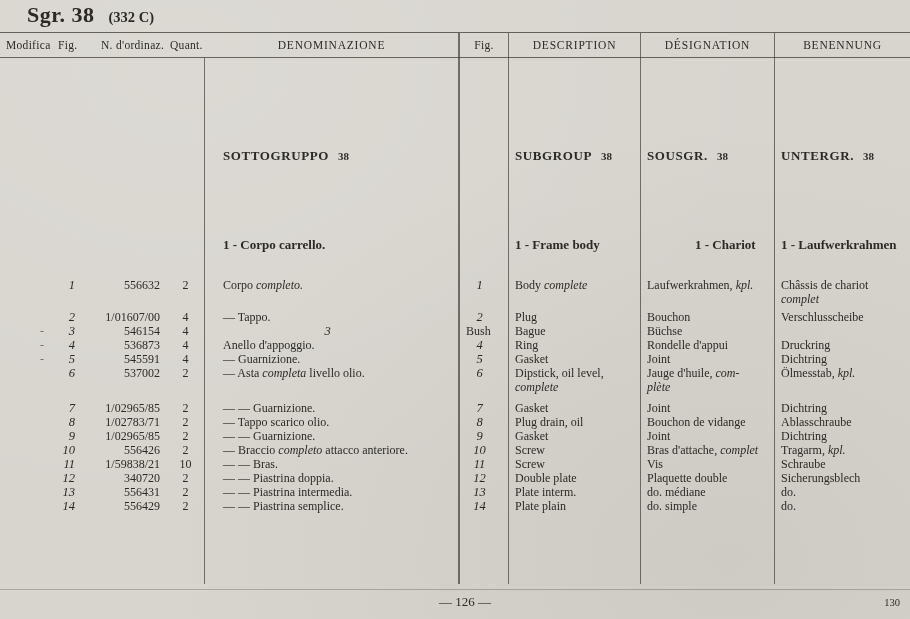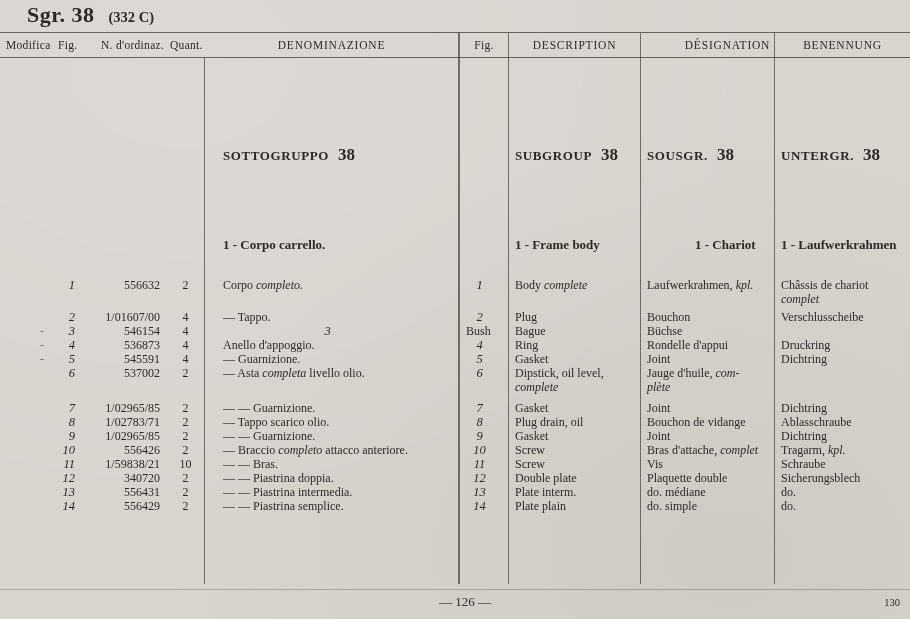--- a/index.html
+++ b/index.html
@@ -33,21 +33,21 @@
   .c.fig{text-align:right;font-style:italic;font-size:12.5px;padding-right:4px;}
   .c.part{text-align:right;padding-right:6px;}
   .c.qty{text-align:center;}
   .c.den{padding-left:18px;}
   .c.fig2{text-align:center;font-style:italic;font-size:12.5px;padding-right:10px;}
   .c.txt{padding-left:6px;padding-right:14px;}
   .c i{font-style:italic;}
   
   .ghead{font-weight:bold;line-height:18px;white-space:nowrap;}
   .ghead .word{font-size:13px;letter-spacing:0.6px;}
-  .ghead .num{font-size:17px;margin-left:9px;}
+  .ghead .num{font-size:11px;margin-left:9px;}
   .ghead.pad5{padding-left:18px;}
   .ghead.pad{padding-left:6px;}
   
   .shead{font-weight:bold;font-size:13px;line-height:16px;white-space:nowrap;}
   .shead.pad5{padding-left:18px;}
   .shead.pad{padding-left:6px;}
   
   .footer-page{position:absolute;left:400px;top:594px;width:130px;text-align:center;font-size:13px;}
   .footer-right{position:absolute;right:10px;top:597px;font-size:10.5px;}
 </style>
@@ -70,21 +70,21 @@
   <div class="vline" style="left:640px;top:33px;height:551px;"></div>
   <div class="vline" style="left:774px;top:33px;height:551px;"></div>
 
   <div class="hlab" style="left:6px;top:39px;">Modifica</div>
   <div class="hlab" style="left:58px;top:39px;">Fig.</div>
   <div class="hlab" style="left:101px;top:39px;">N. d'ordinaz.</div>
   <div class="hlab" style="left:170px;top:39px;">Quant.</div>
   <div class="hlab caps" style="left:205px;top:39px;width:253px;">DENOMINAZIONE</div>
   <div class="hlab caps" style="left:460px;top:39px;width:48px;letter-spacing:0.3px;">Fig.</div>
   <div class="hlab caps" style="left:509px;top:39px;width:131px;">DESCRIPTION</div>
-  <div class="hlab caps" style="left:661px;top:39px;width:133px;">DÉSIGNATION</div>
+  <div class="hlab caps" style="left:641px;top:39px;width:133px;">DÉSIGNATION</div>
   <div class="hlab caps" style="left:775px;top:39px;width:135px;">BENENNUNG</div>
 
   <div class="tbody">
 
     <div class="grow" style="height:88px;"></div>
 
     <div class="grow">
       <div class="ghead pad5" style="grid-column:5;"><span class="word">SOTTOGRUPPO</span><span class="num">38</span></div>
       <div class="ghead pad" style="grid-column:7;"><span class="word">SUBGROUP</span><span class="num">38</span></div>
       <div class="ghead pad" style="grid-column:8;"><span class="word">SOUSGR.</span><span class="num">38</span></div>
@@ -165,20 +165,21 @@
 
     <div class="grow">
       <div class="c mod"></div>
       <div class="c fig">6</div>
       <div class="c part">537002</div>
       <div class="c qty">2</div>
       <div class="c den"><span>— Asta </span><i>completa</i><span> livello olio.</span></div>
       <div class="c fig2">6</div>
       <div class="c txt"><span>Dipstick, oil level, </span><i>complete</i></div>
       <div class="c txt"><span>Jauge d'huile, </span><i>com-plète</i></div>
+      <div class="c txt"><span>Ölmesstab, </span><i>kpl.</i></div>
     </div>
 
     <div class="grow" style="height:7px;"></div>
 
     <div class="grow">
       <div class="c mod"></div>
       <div class="c fig">7</div>
       <div class="c part">1/02965/85</div>
       <div class="c qty">2</div>
       <div class="c den"><span>— — Guarnizione.</span><i></i><span></span></div>

